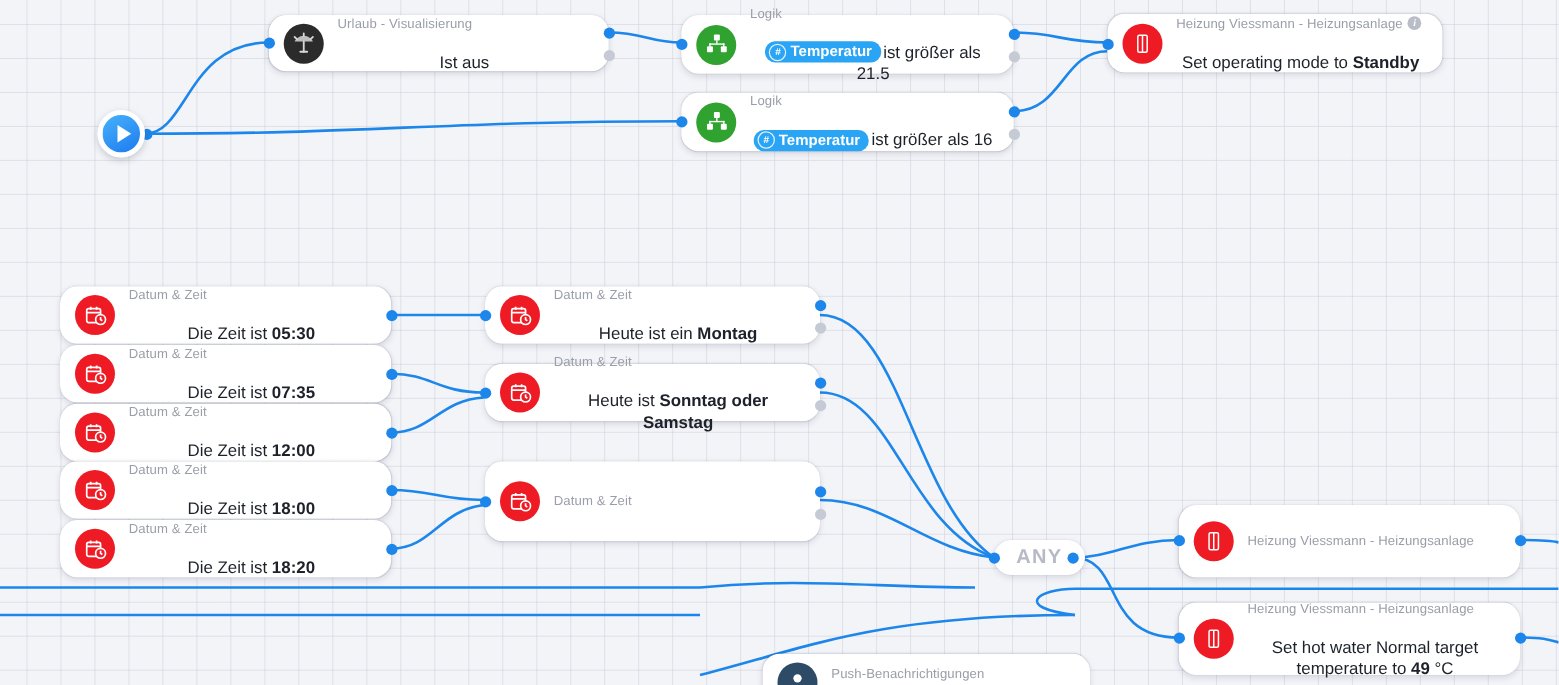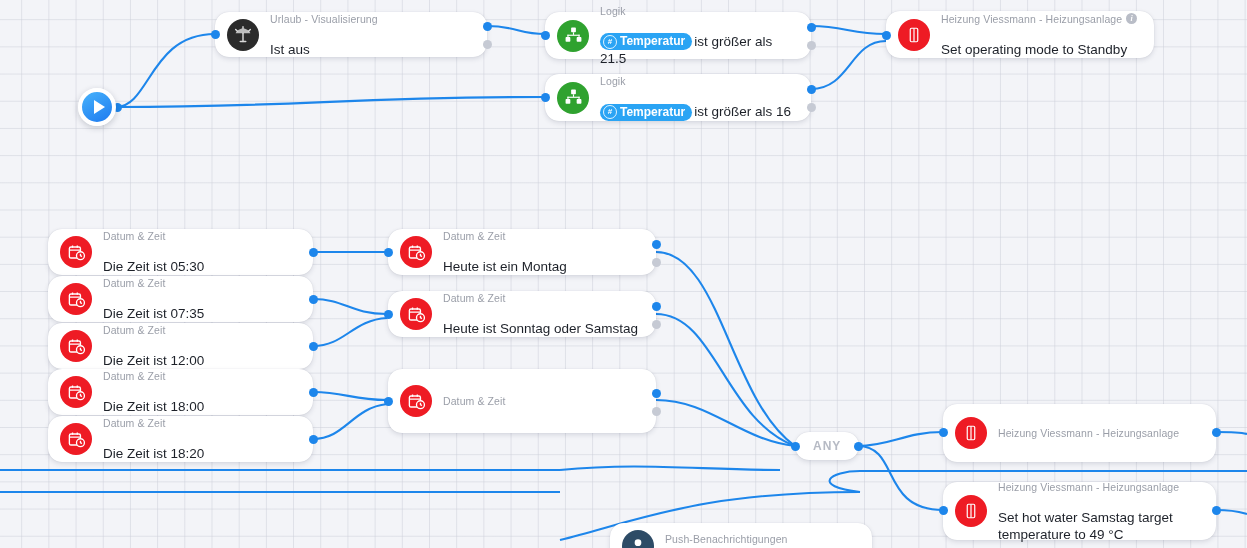--- a/index.html
+++ b/index.html
@@ -69,22 +69,23 @@
     align-items: center;
     gap: 4px;
     white-space: nowrap;
     overflow: hidden;
   }
   .node-title {
     font-size: 13.5px;
     color: #1d2129;
     line-height: 17px;
     margin-top: 15px;
-  }
-  .node-title b { font-weight: normal; }
+    text-align: center;
+  }
+  .node-title b { font-weight: bold; }
 
   .icon-green { background: #2fa22f; }
   .icon-red { background: #ee1b24; }
   .icon-dark { background: #2b2b2b; }
 
   .port {
     position: absolute;
     width: 9px;
     height: 9px;
     border-radius: 50%;
@@ -119,21 +120,21 @@
   .any-badge {
     position: absolute;
     height: 28px;
     padding: 0 18px;
     border-radius: 14px;
     background: #ffffff;
     box-shadow: 0 2px 5px rgba(32,40,66,0.13), 0 0 1px rgba(32,40,66,0.18);
     display: flex;
     align-items: center;
     justify-content: center;
-    font-size: 12px;
+    font-size: 16px;
     font-weight: bold;
     letter-spacing: 1px;
     color: #b6bac4;
     z-index: 3;
   }
   .chip {
     display: inline-flex;
     align-items: center;
     gap: 3px;
     background: #2aa4f4;
@@ -473,21 +474,21 @@
   <div class="node" style="left:943px; top:482px; width:273px; height:58px;">
     <div class="port port-in port-on" style="top:24px;"></div>
     <div class="node-icon icon-red">
       <svg width="18" height="18" viewBox="0 0 24 24" fill="none" stroke="#ffffff" stroke-width="1.6">
         <rect x="7" y="3" width="10" height="18" rx="1.6"></rect>
         <line x1="12" y1="3" x2="12" y2="21"></line>
       </svg>
     </div>
     <div class="node-body">
       <div class="node-cat">Heizung Viessmann - Heizungsanlage</div>
-      <div class="node-title"><span>Set hot water Samstag target temperature to </span><b>49</b><span> °C</span></div>
+      <div class="node-title"><span>Set hot water Normal target temperature to </span><b>49</b><span> °C</span></div>
     </div>
     <div class="port port-out port-on" style="top:24px;"></div>
   </div>
 
   <div class="node" style="left:610px; top:523px; width:262px; height:46px;">
     <div class="node-icon" style="background:#2d4b66;">
       <svg width="20" height="20" viewBox="0 0 24 24" fill="#ffffff">
         <circle cx="12" cy="8" r="4"></circle>
         <path d="M4 22 C4 16 20 16 20 22Z"></path>
       </svg>

